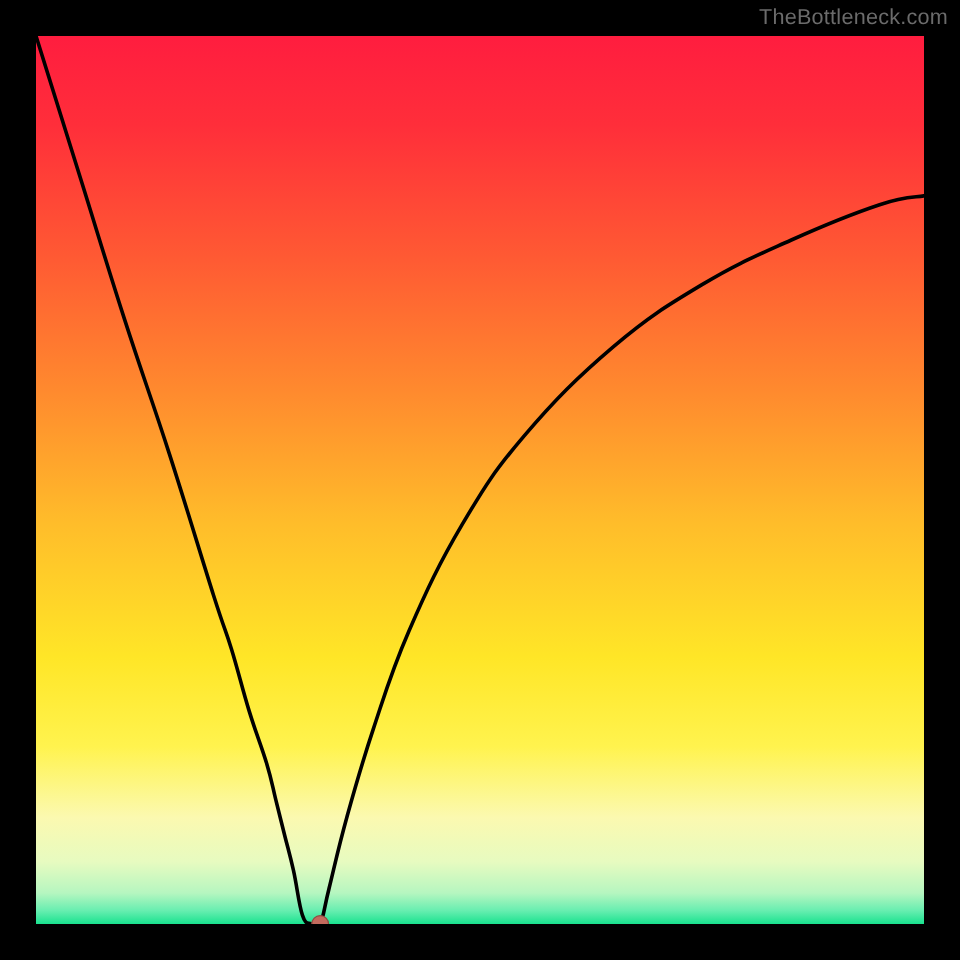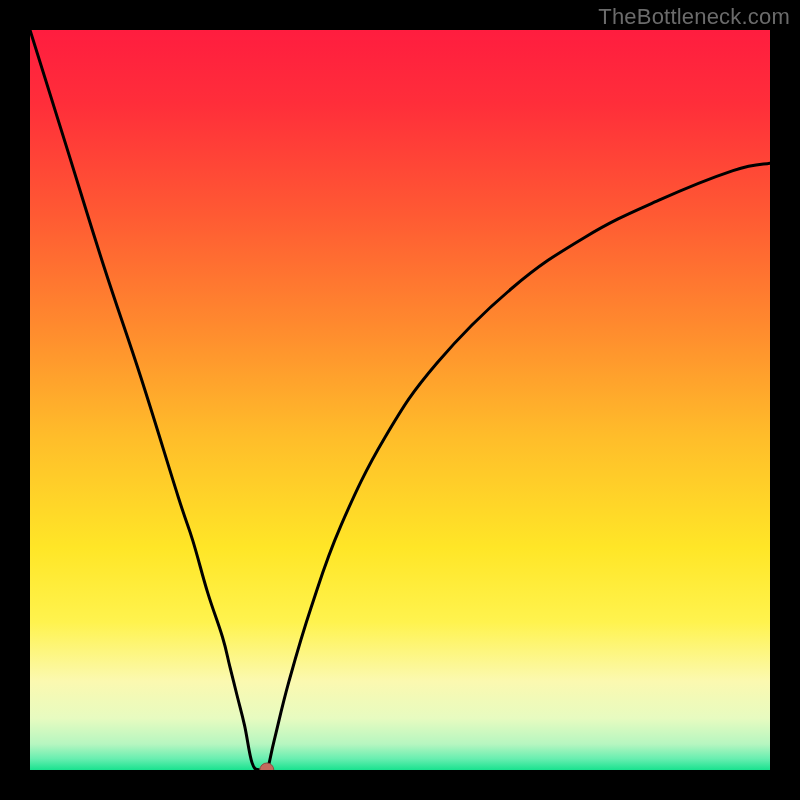--- a/index.html
+++ b/index.html
@@ -15,21 +15,21 @@
     position: relative;
     width: 800px;
     height: 800px;
     background: #000;
   }
   .watermark {
     position: absolute;
     top: 4px;
     right: 10px;
     color: #6b6b6b;
-    font-size: 22px;
+    font-size: 18px;
     font-weight: 500;
     letter-spacing: 0.2px;
     user-select: none;
   }
   .plot-wrap {
     position: absolute;
     left: 30px;
     top: 30px;
     width: 740px;
     height: 740px;

